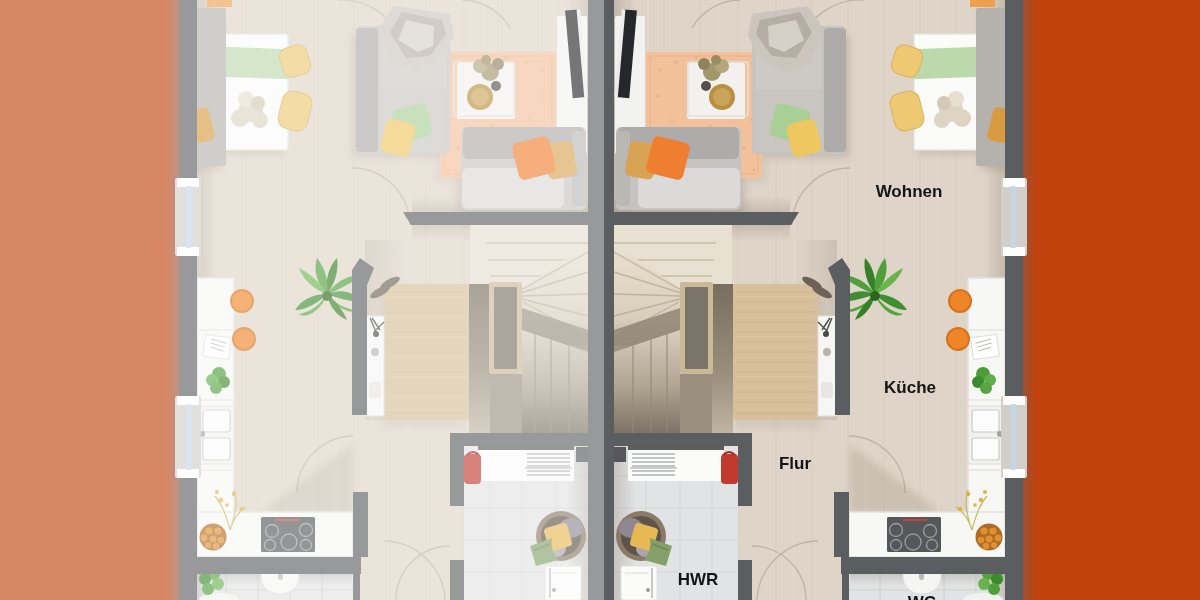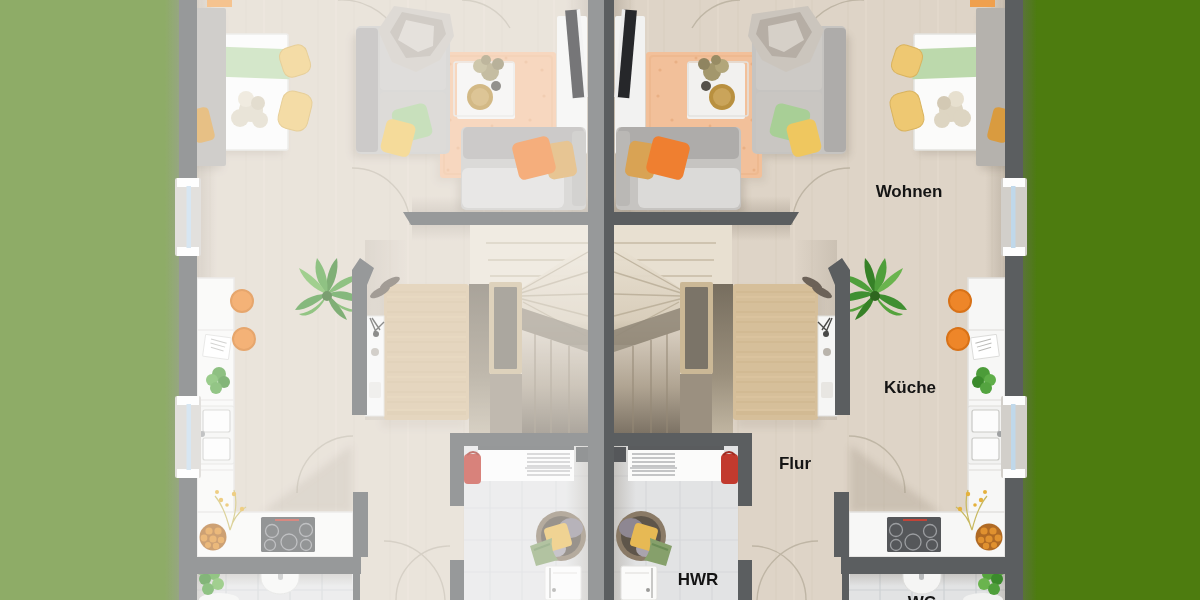--- a/index.html
+++ b/index.html
@@ -1,16 +1,16 @@
 <!DOCTYPE html>
 <html><head>
 <meta charset="utf-8">
 <style>
   html,body{margin:0;padding:0;background:#fff;}
-  #stage{width:1200px;height:600px;position:relative;overflow:hidden;background:#4d7c0f;
+  #stage{width:1200px;height:600px;position:relative;overflow:hidden;background:#c2410c;
     font-family:"Liberation Sans", sans-serif;}
   svg{display:block;}
 </style>
 </head>
 <body>
 <div id="stage">
 <svg width="1200" height="600" viewBox="0 0 1200 600" xmlns="http://www.w3.org/2000/svg">
 <defs>
   <linearGradient id="shadR" x1="0" y1="0" x2="1" y2="0">
     <stop offset="0" stop-color="#6a6a6a" stop-opacity="0.45"></stop>

